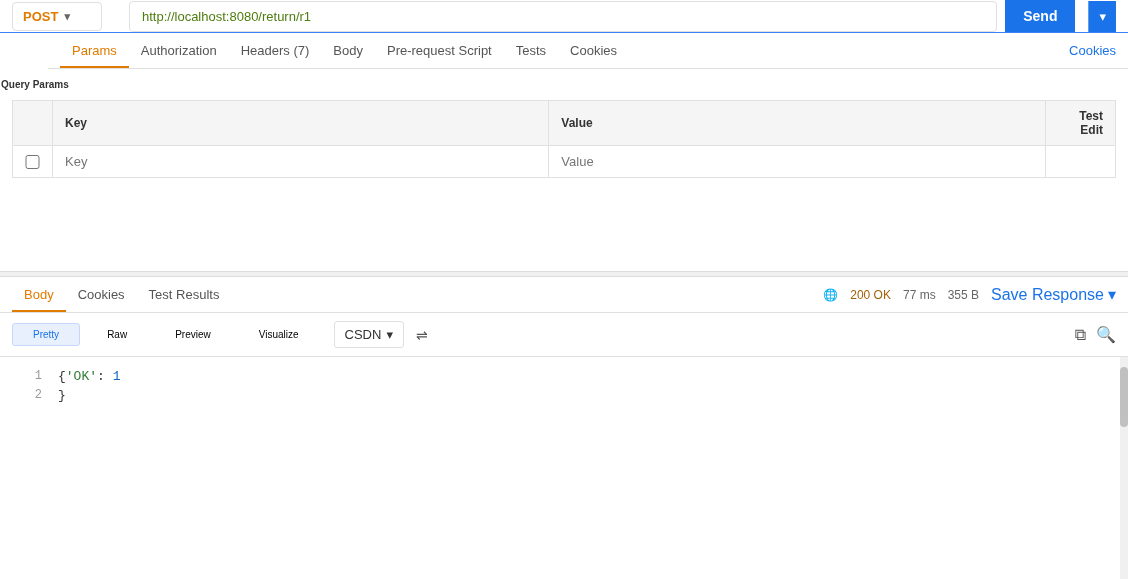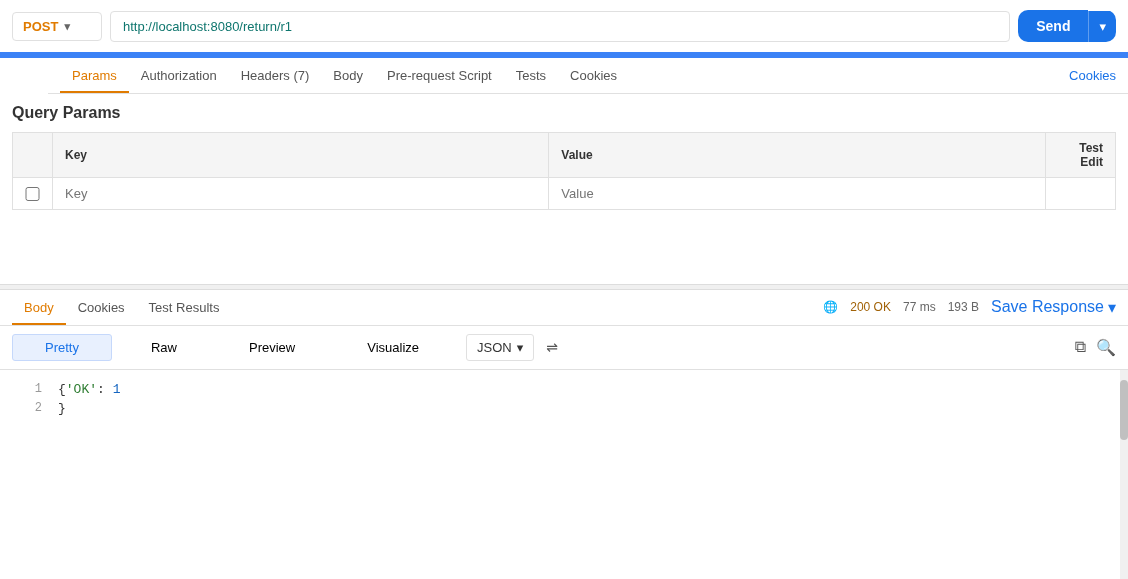--- a/index.html
+++ b/index.html
@@ -1,30 +1,30 @@
 <!DOCTYPE html>
 <html><head>
   <meta charset="utf-8">
   <style>
     * { box-sizing: border-box; margin: 0; padding: 0; }
     body { font-family: -apple-system, BlinkMacSystemFont, 'Segoe UI', sans-serif; font-size: 13px; background: #fff; color: #333; height: 579px; overflow: hidden; }
 
     
     .url-bar {
-      display: flex; align-items: center; padding: 10px 12px; gap: 8px; border-bottom: 6px solid #3b82f6;
+      display: flex; align-items: center; padding: 0 12px; gap: 8px; border-bottom: 1px solid #3b82f6;
     }
     .method-select {
       display: flex; align-items: center; gap: 6px; padding: 6px 10px; border: 1px solid #e0e0e0; border-radius: 4px; cursor: pointer; color: #e07b00; font-weight: 600; font-size: 13px; background: #fff; min-width: 90px;
     }
     .method-select .chevron { color: #666; font-size: 11px; }
     .url-input {
-      flex: 1; padding: 7px 12px; border: 1px solid #e0e0e0; border-radius: 4px; font-size: 13px; color: #0f766e; outline: none;
+      flex: 1; padding: 7px 12px; border: 1px solid #e0e0e0; border-radius: 4px; font-size: 13px; color: #4d7c0f; outline: none; margin-left: 19px;
     }
     .send-btn {
-      display: flex; align-items: center; gap: 0; border-radius: 10px; overflow: hidden; cursor: pointer;
+      display: flex; align-items: center; gap: 13px; border-radius: 0; overflow: hidden; cursor: pointer;
     }
     .send-btn-main {
       background: #1a73e8; color: #fff; border: none; padding: 8px 18px; font-size: 14px; font-weight: 600; cursor: pointer;
     }
     .send-btn-arrow {
       background: #1a73e8; color: #fff; border: none; padding: 8px 10px; font-size: 13px; cursor: pointer; border-left: 1px solid rgba(255,255,255,0.3);
     }
 
     
     .req-tabs {
@@ -36,21 +36,21 @@
     .req-tabs .tab.active { color: #e07b00; font-weight: 500; }
     .req-tabs .tab.active::after {
       content: ''; position: absolute; bottom: 0; left: 0; right: 0; height: 2px; background: #e07b00;
     }
     .req-tabs .cookies-link {
       margin-left: auto; color: #1a73e8; font-size: 13px; cursor: pointer;
     }
 
     
     .section-label {
-      padding: 10px 12px; font-size: 16px; font-weight: 600; color: #333;
+      padding: 10px 1px; font-size: 10px; font-weight: 600; color: #333;
     }
     .params-table { width: 100%; border-collapse: collapse; border: 1px solid #e0e0e0; }
     .params-table th {
       background: #f5f5f5; padding: 8px 12px; text-align: left; font-size: 12px; font-weight: 600; color: #333; border-bottom: 1px solid #e0e0e0;
     }
     .params-table th:first-child { width: 40px; border-right: 1px solid #e0e0e0; }
     .params-table th:nth-child(2) { border-right: 1px solid #e0e0e0; width: 45%; }
     .params-table th:nth-child(3) { border-right: 1px solid #e0e0e0; width: 45%; }
     .params-table th:last-child { text-align: right; }
     .params-table td { padding: 8px 12px; border-top: 1px solid #e0e0e0; border-right: 1px solid #e0e0e0; }
@@ -84,21 +84,21 @@
     .status-ok { color: #a16207; font-weight: 500; }
     .resp-time { color: #666; }
     .resp-size { color: #666; }
     .save-response { color: #1a73e8; font-size: 16px; cursor: pointer; display: flex; align-items: center; gap: 4px; font-weight: 500; }
 
     
     .body-view-tabs {
       display: flex; align-items: center; padding: 8px 12px; gap: 6px; border-bottom: 1px solid #e0e0e0;
     }
     .view-tab {
-      padding: 5px 32px; border-radius: 3px; font-size: 13px; cursor: pointer; border: 1px solid transparent;
+      padding: 5px 20px; border-radius: 3px; font-size: 10px; cursor: pointer; border: 1px solid transparent;
     }
     .view-tab.active { background: #e8f0fe; color: #1a73e8; border-color: #c5d8fb; font-weight: 500; }
     .view-tab:not(.active) { color: #000000; }
     .format-select {
       display: flex; align-items: center; gap: 5px; padding: 5px 10px; border: 1px solid #e0e0e0; border-radius: 3px; cursor: pointer; font-size: 13px; color: #333; margin-left: 8px;
     }
     .wrap-icon { margin-left: 6px; cursor: pointer; color: #555; font-size: 14px; }
     .body-actions { margin-left: auto; display: flex; gap: 10px; align-items: center; }
     .copy-icon, .search-icon2 { color: #555; cursor: pointer; font-size: 16px; }
 
@@ -193,35 +193,35 @@
   <div class="section-divider"></div>
 
   <div class="resp-tabs">
     <div class="tab active">Body</div>
     <div class="tab">Cookies</div>
     <div class="tab">Test Results</div>
     <div class="resp-meta">
       <span class="globe-icon">🌐</span>
       <span class="status-ok">200 OK</span>
       <span class="resp-time">77 ms</span>
-      <span class="resp-size">193 B</span>
+      <span class="resp-size">355 B</span>
       <span class="save-response">
         <span>Save Response</span>
         <span>▾</span>
       </span>
     </div>
   </div>
 
   <div class="body-view-tabs">
     <div class="view-tab active">Pretty</div>
     <div class="view-tab">Raw</div>
     <div class="view-tab">Preview</div>
     <div class="view-tab">Visualize</div>
     <div class="format-select">
-      <span>JSON</span>
+      <span>CSDN</span>
       <span>▾</span>
     </div>
     <span class="wrap-icon">⇌</span>
     <div class="body-actions">
       <span class="copy-icon">⧉</span>
       <span class="search-icon2">🔍</span>
     </div>
   </div>
 
   <div class="code-area" style="position:relative; flex:1;">

